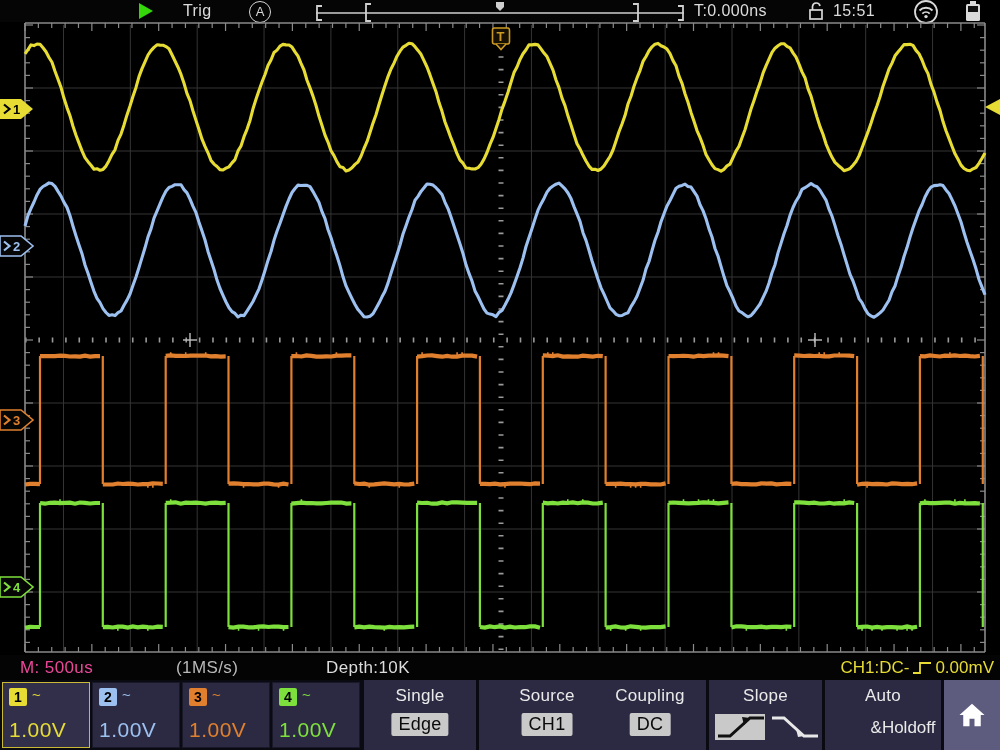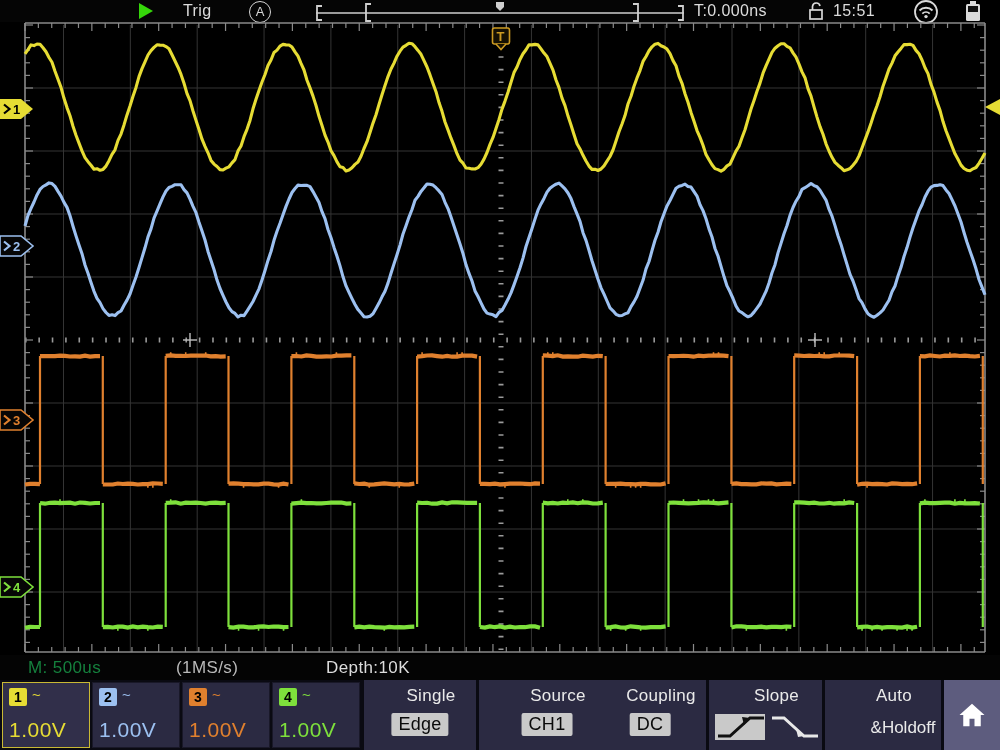--- a/index.html
+++ b/index.html
@@ -19,21 +19,21 @@
                 display:flex;align-items:center;gap:3px;font-size:17px;}
   
   #menu{position:absolute;left:0;top:680px;width:1000px;height:70px;background:#0a0a12;}
   .ch-box{position:absolute;top:2px;height:64px;width:86px;background:#2b2a42;border:1px solid #191828;}
   .ch-box.selected{border:1px solid #c9b934;background:#312f4a;}
   .ch-chip{position:absolute;left:6px;top:5px;width:18px;height:18px;background:var(--ch);
            color:#000;font-weight:bold;font-size:14px;text-align:center;line-height:18px;border-radius:2px;}
   .ch-tilde{position:absolute;left:29px;top:3px;color:var(--ch);font-size:15px;}
   .ch-scale{position:absolute;left:6px;bottom:5px;color:var(--ch);font-size:21px;letter-spacing:.5px;}
   .mi{position:absolute;top:0;height:70px;background:#2b2a42;}
-  .mi-label{position:absolute;top:6px;width:100%;text-align:center;font-size:17px;color:#eaeaea;letter-spacing:.3px;padding-left:11px;}
+  .mi-label{position:absolute;top:6px;width:100%;text-align:center;font-size:17px;color:#eaeaea;letter-spacing:.3px;}
   .mi-chip{position:absolute;top:33px;left:50%;transform:translateX(-50%);background:#c9c9c9;color:#0a0a0a;
            font-size:18px;padding:1px 7px;border-radius:2px;letter-spacing:.3px;}
   .mi-sub{position:absolute;top:38px;width:100%;text-align:center;font-size:17px;color:#eaeaea;margin-left:20px;}
   #home-btn{position:absolute;left:944px;top:0;width:56px;height:70px;background:#5d5c7e;
             display:flex;align-items:center;justify-content:center;}
   .slope-ic{position:absolute;top:32px;}
   
   #scope-svg{position:absolute;left:0;top:22px;}
 </style>
 </head>
@@ -385,23 +385,30 @@
       </g>
       <g transform="translate(501,0)">
         <rect x="-8.5" y="6" width="17" height="16" rx="2" fill="#151003" stroke="#cc9a22" stroke-width="1.6"></rect>
         <path d="M-5,22 L0,27.5 L5,22" fill="#151003" stroke="#cc9a22" stroke-width="1.6"></path>
         <text x="-4.5" y="18.5" font-size="13" font-weight="bold" font-family="&quot;Liberation Sans&quot;,sans-serif" fill="#cc9a22">T</text>
       </g>
       <polygon points="1000,77 985,85 1000,93" fill="#e6dc34"></polygon>
     </svg>
 
   <div id="statusbar">
-    <span class="sb" style="left:28px;color:#15803d">M: 500us</span>
+    <span class="sb" style="left:20px;color:#ec4899">M: 500us</span>
     <span class="sb" style="left:176px;color:#b9b9b9">(1MS/s)</span>
     <span class="sb" style="left:326px;color:#dcdcdc">Depth:10K</span>
+    <div id="trig-readout">
+      <span>CH1:DC-</span>
+      <svg width="20" height="16" viewBox="0 0 20 16">
+        <path d="M1,13 H8 V3 H19" fill="none" stroke="#e6dc34" stroke-width="1.8"></path>
+      </svg>
+      <span>0.00mV</span>
+    </div>
   </div>
 
   <div id="menu">
     <div class="ch-box selected" style="left: 2px; --ch: #e6dc34;">
       <span class="ch-chip">1</span>
       <span class="ch-tilde">~</span>
       <span class="ch-scale">1.00V</span>
     </div>
     <div class="ch-box" style="left: 92px; --ch: #9cc0f0;">
       <span class="ch-chip">2</span>

